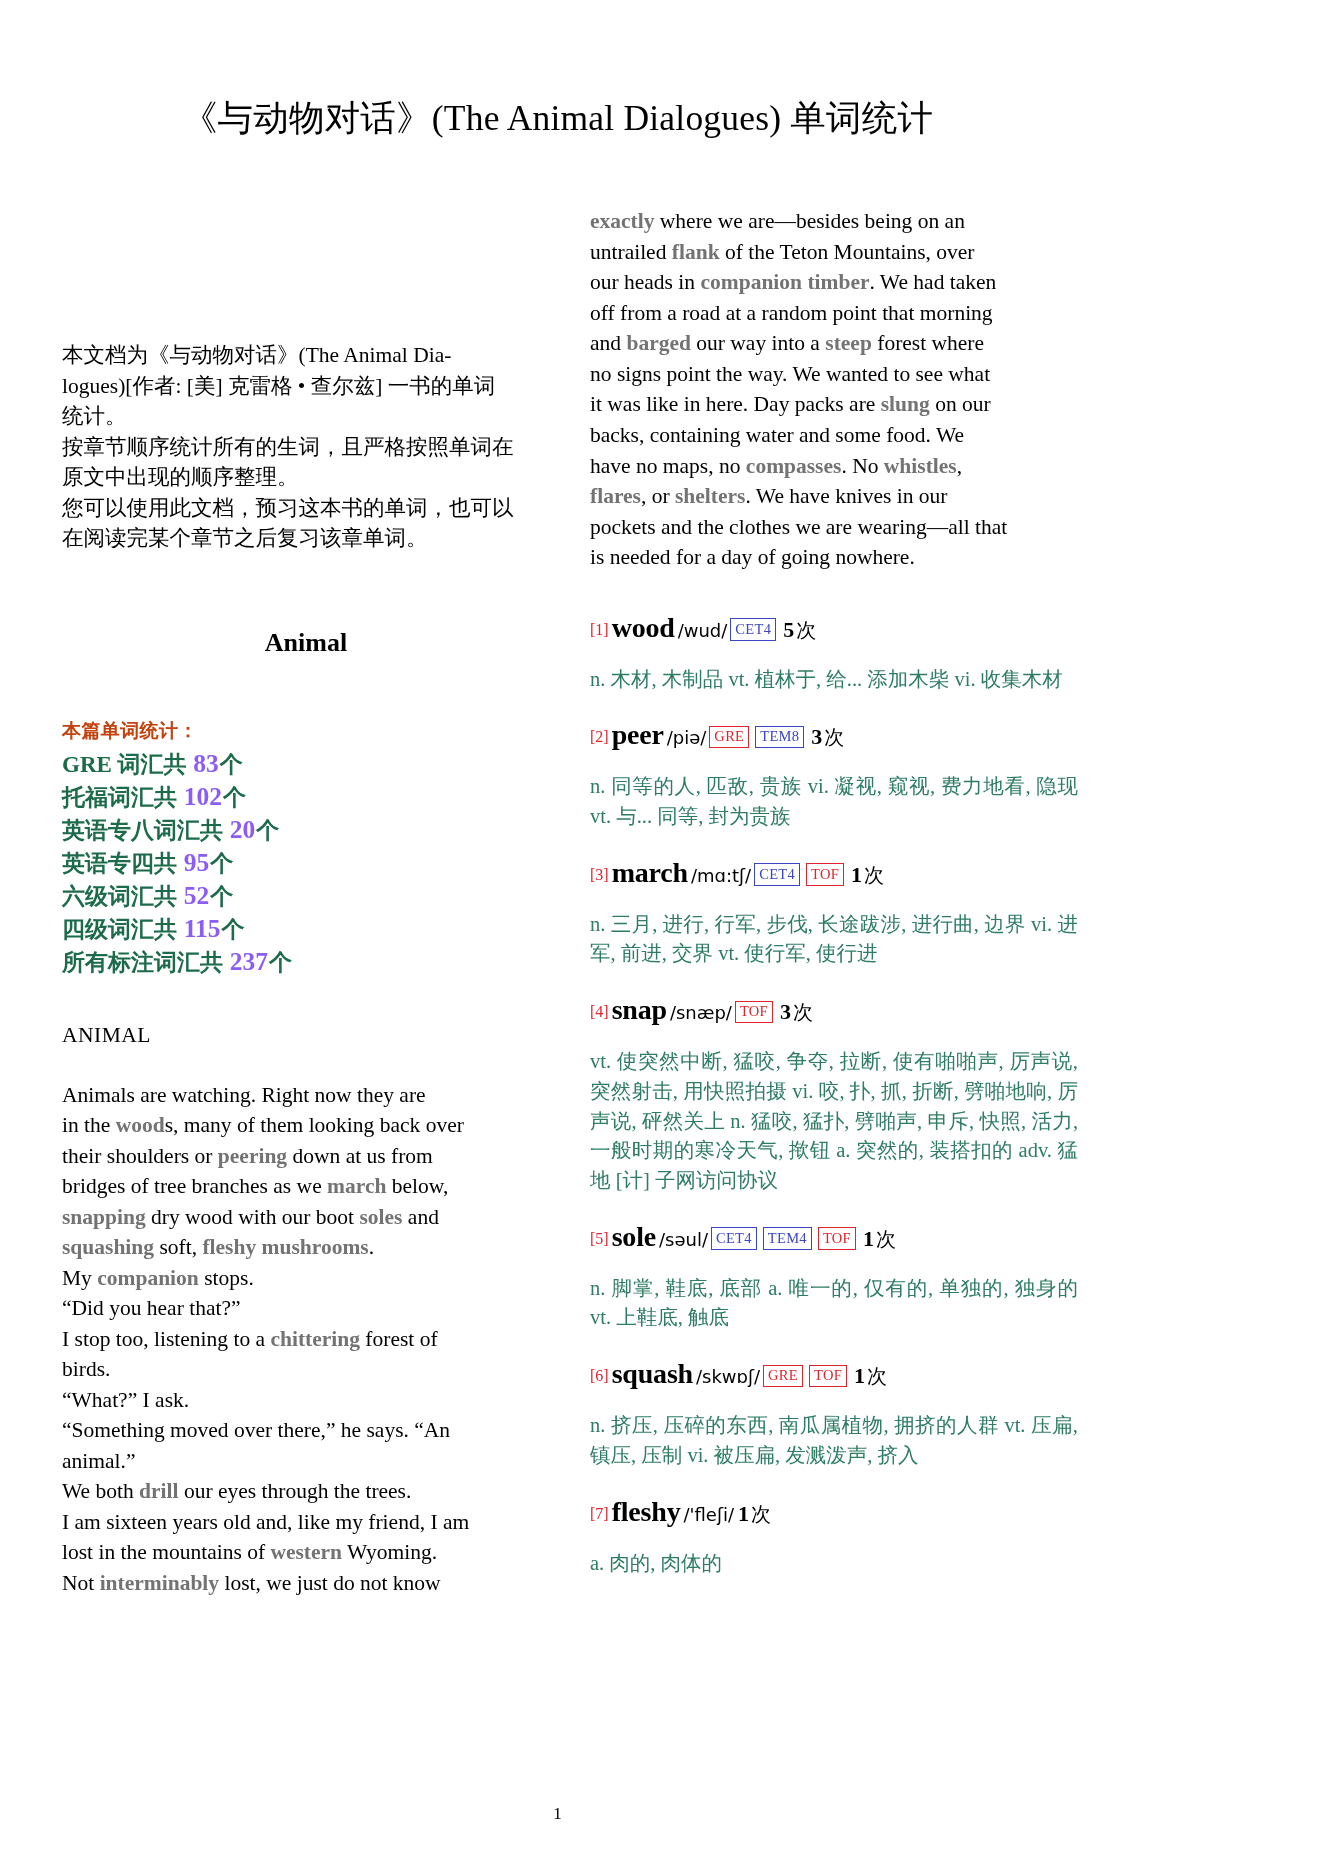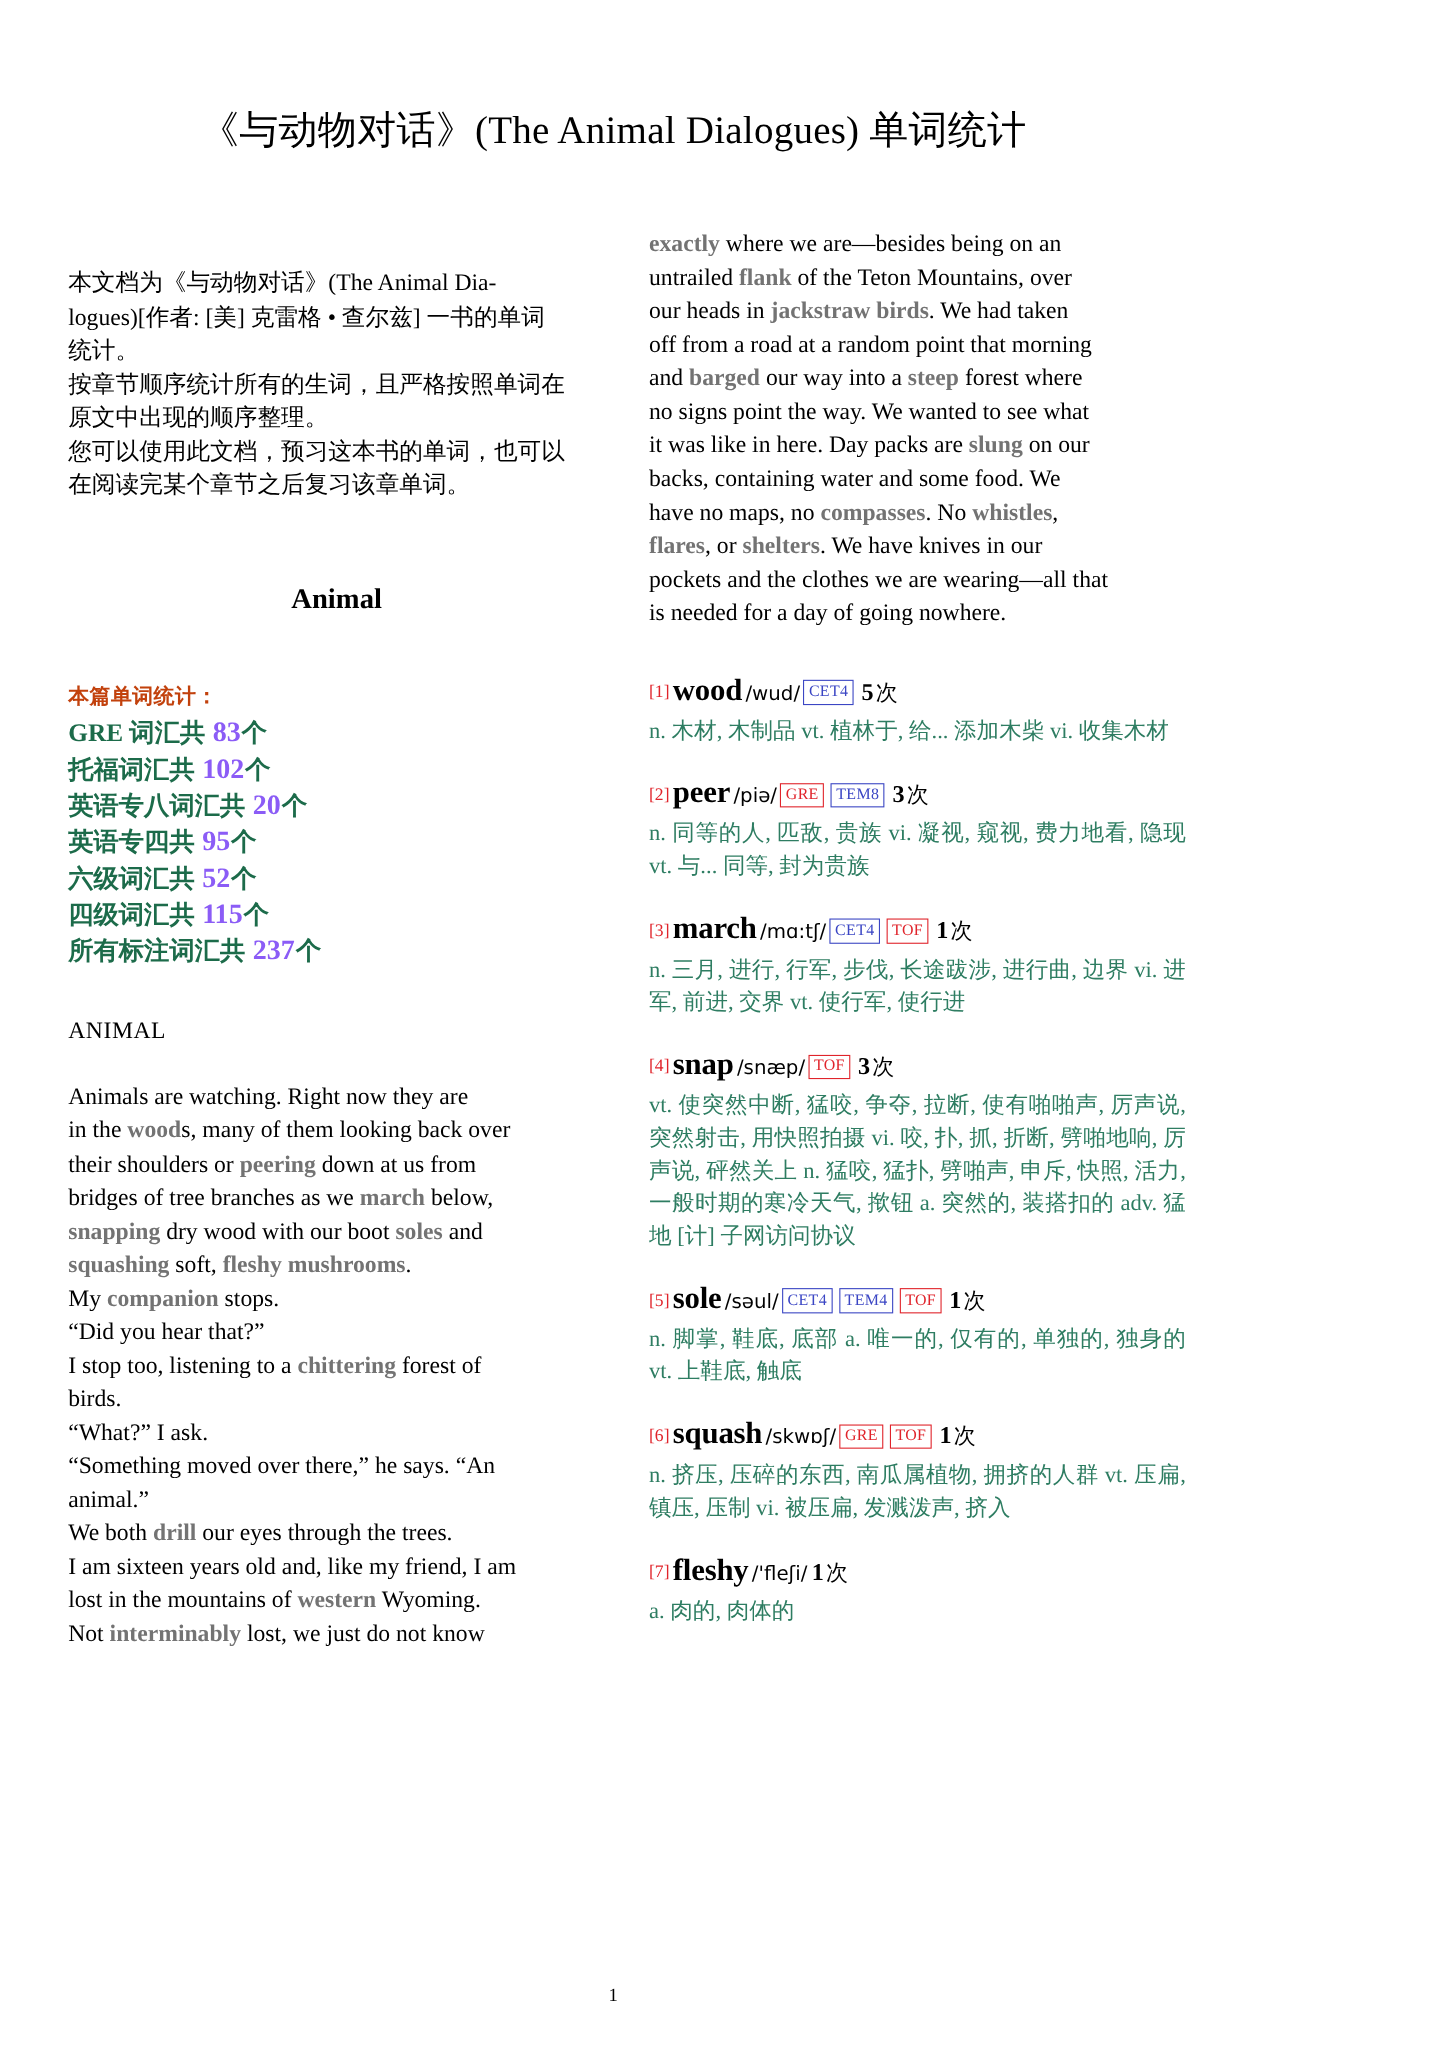--- a/index.html
+++ b/index.html
@@ -145,21 +145,21 @@
     font-weight: bold;
     font-size: 22px;
     margin-left: 4px;
   }
   .ci { font-size: 20px; margin-left: 2px; }
 
   .defn {
     color: #2E7D62;
     font-size: 20.5px;
     line-height: 1.45;
-    margin-top: 2px;
+    margin-top: 16px;
     text-align: justify;
   }
 
   
   .page-number {
     position: absolute;
     bottom: 46px;
     left: 0;
     width: 100%;
     text-align: center;
@@ -224,21 +224,21 @@
           <p class="ln"><span>Not </span><span class="hl">interminably</span><span> lost, we just do not know</span></p>
         </div>
 
     </div>
 
     <div class="col">
 
       <div id="passage-right">
           <p class="ln"><span class="hl">exactly</span><span> where we are—besides being on an</span></p>
           <p class="ln"><span>untrailed </span><span class="hl">flank</span><span> of the Teton Mountains, over</span></p>
-          <p class="ln"><span>our heads in </span><span class="hl">jackstraw birds</span><span>. We had taken</span></p>
+          <p class="ln"><span>our heads in </span><span class="hl">companion timber</span><span>. We had taken</span></p>
           <p class="ln"><span>off from a road at a random point that morning</span></p>
           <p class="ln"><span>and </span><span class="hl">barged</span><span> our way into a </span><span class="hl">steep</span><span> forest where</span></p>
           <p class="ln"><span>no signs point the way.  We wanted to see what</span></p>
           <p class="ln"><span>it was like in here.  Day packs are </span><span class="hl">slung</span><span> on our</span></p>
           <p class="ln"><span>backs, containing water and some food.   We</span></p>
           <p class="ln"><span>have no maps, no </span><span class="hl">compasses</span><span>.  No </span><span class="hl">whistles</span><span>,</span></p>
           <p class="ln"><span class="hl">flares</span><span>, or </span><span class="hl">shelters</span><span>.   We have knives in our</span></p>
           <p class="ln"><span>pockets and the clothes we are wearing—all that</span></p>
           <p class="ln"><span>is needed for a day of going nowhere.</span></p>
         </div>

